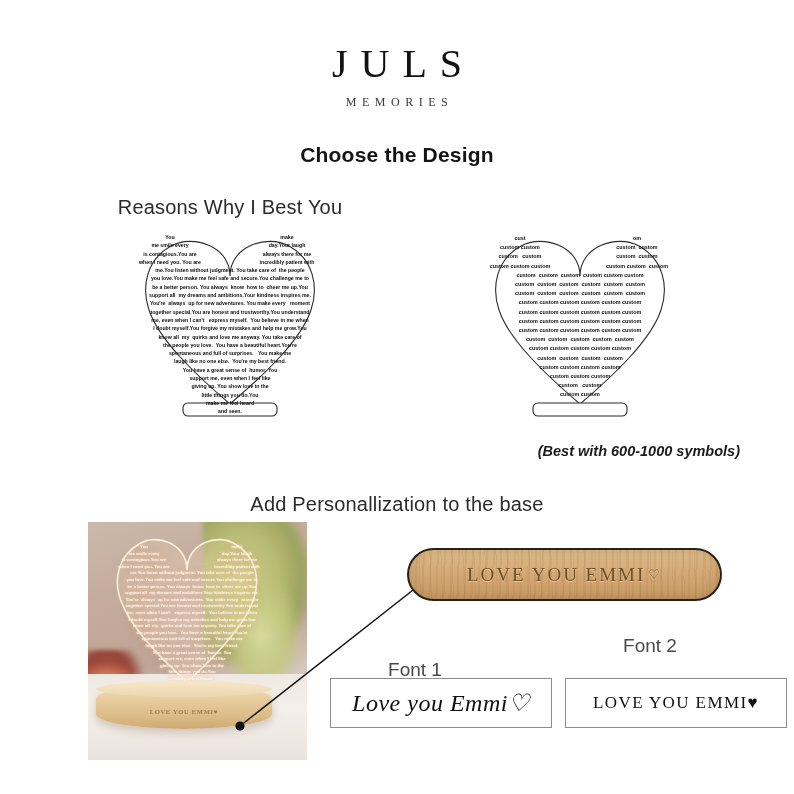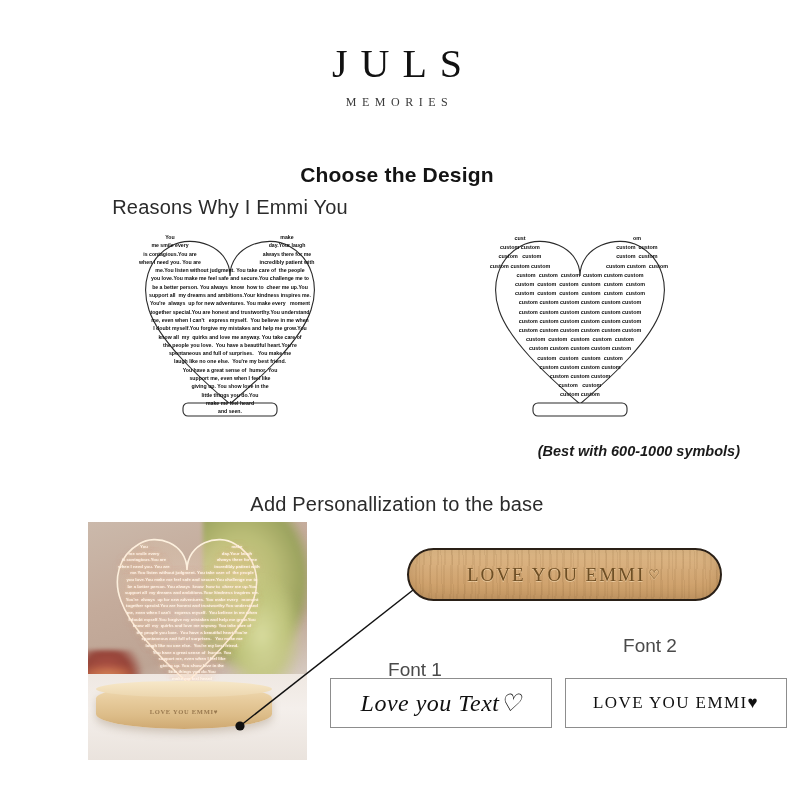--- a/index.html
+++ b/index.html
@@ -147,23 +147,23 @@
 </head>
 <body>
 
 <div class="page">
 
   <div class="brand">
     <div class="brand-name">JULS</div>
     <div class="brand-sub">MEMORIES</div>
   </div>
 
-  <div class="h-main" style="top:143px;margin-top:20px;">Choose the Design</div>
-
-  <div class="h-sub" style="left:40px;top:196px;width:380px;">Reasons Why  I Emmi You</div>
+  <div class="h-main" style="top:143px;">Choose the Design</div>
+
+  <div class="h-sub" style="left:40px;top:196px;width:380px;">Reasons Why  I Best You</div>
 
   <div class="heart-block" id="heart-left" style="left:105px;top:228px;width:250px;height:205px;">
     <svg class="heart-svg" width="250" height="205" viewBox="0 0 250 205" aria-hidden="true">
       <path d="M125 48 C125 18, 88 6, 66 18 C42 31, 36 58, 44 82 C54 112, 90 146, 125 176 C160 146, 196 112, 206 82 C214 58, 208 31, 184 18 C162 6, 125 18, 125 48 Z" fill="#ffffff" stroke="#2b2b2b" stroke-width="1.1"></path>
       <rect x="78" y="175" width="94" height="13" rx="5" fill="#ffffff" stroke="#2b2b2b" stroke-width="1.1"></rect>
     </svg>
     <div class="heart-text">
       <div class="ht-inner" id="ht-left-right-lobe" style="left:122px;top:5px;width:120px;font-size:5.2px;line-height:8.3px;">
           <div>make</div>
           <div>day.Your&nbsp;laugh</div>
@@ -302,19 +302,19 @@
 
   <div class="plaque" style="left:407px;top:548px;width:311px;height:49px;">
     <span class="plaque-text">LOVE YOU EMMI</span>
     <span class="plaque-text plaque-heart">♡</span>
   </div>
 
   <div class="font-label" style="left:330px;top:635px;width:170px;margin-top:24px;">Font 1</div>
   <div class="font-label" style="left:565px;top:635px;width:170px;">Font 2</div>
 
   <div class="font-box" style="left:330px;top:678px;width:220px;height:48px;">
-    <span class="fs1">Love you Text♡</span>
+    <span class="fs1">Love you Emmi♡</span>
   </div>
   <div class="font-box" style="left:565px;top:678px;width:220px;height:48px;">
     <span class="fs2">LOVE  YOU EMMI♥</span>
   </div>
 
 </div>
 
 </body></html>

